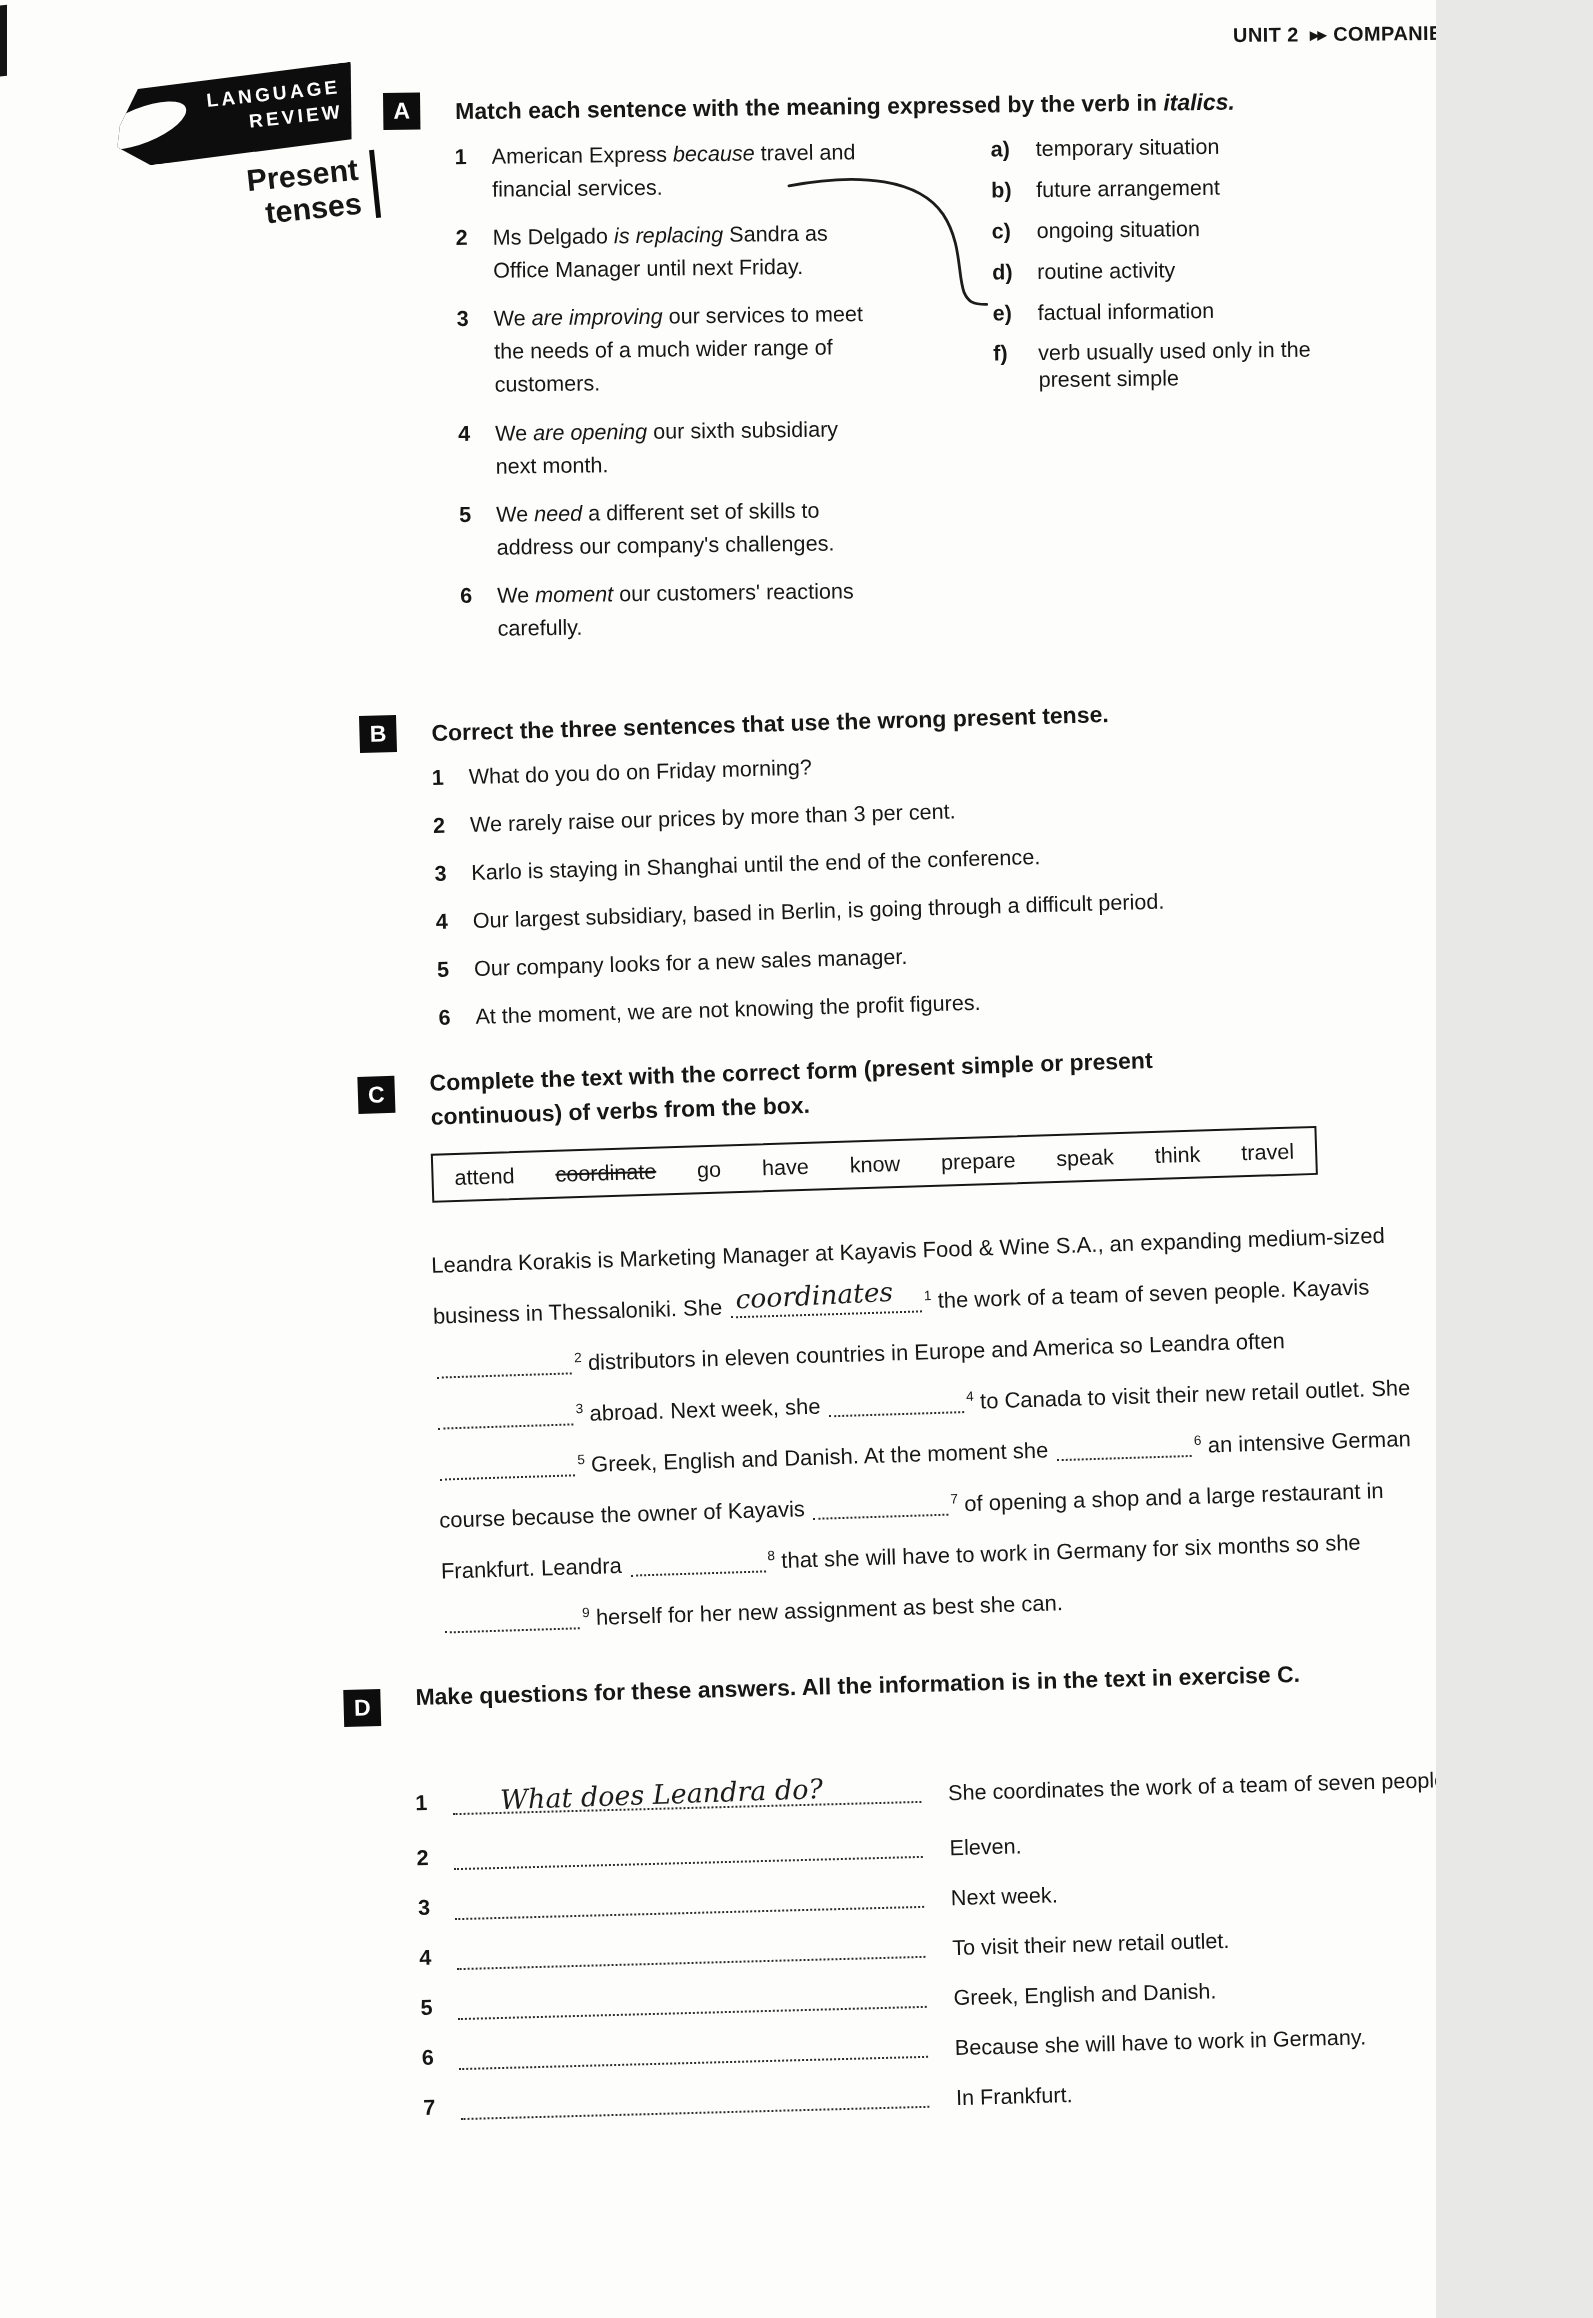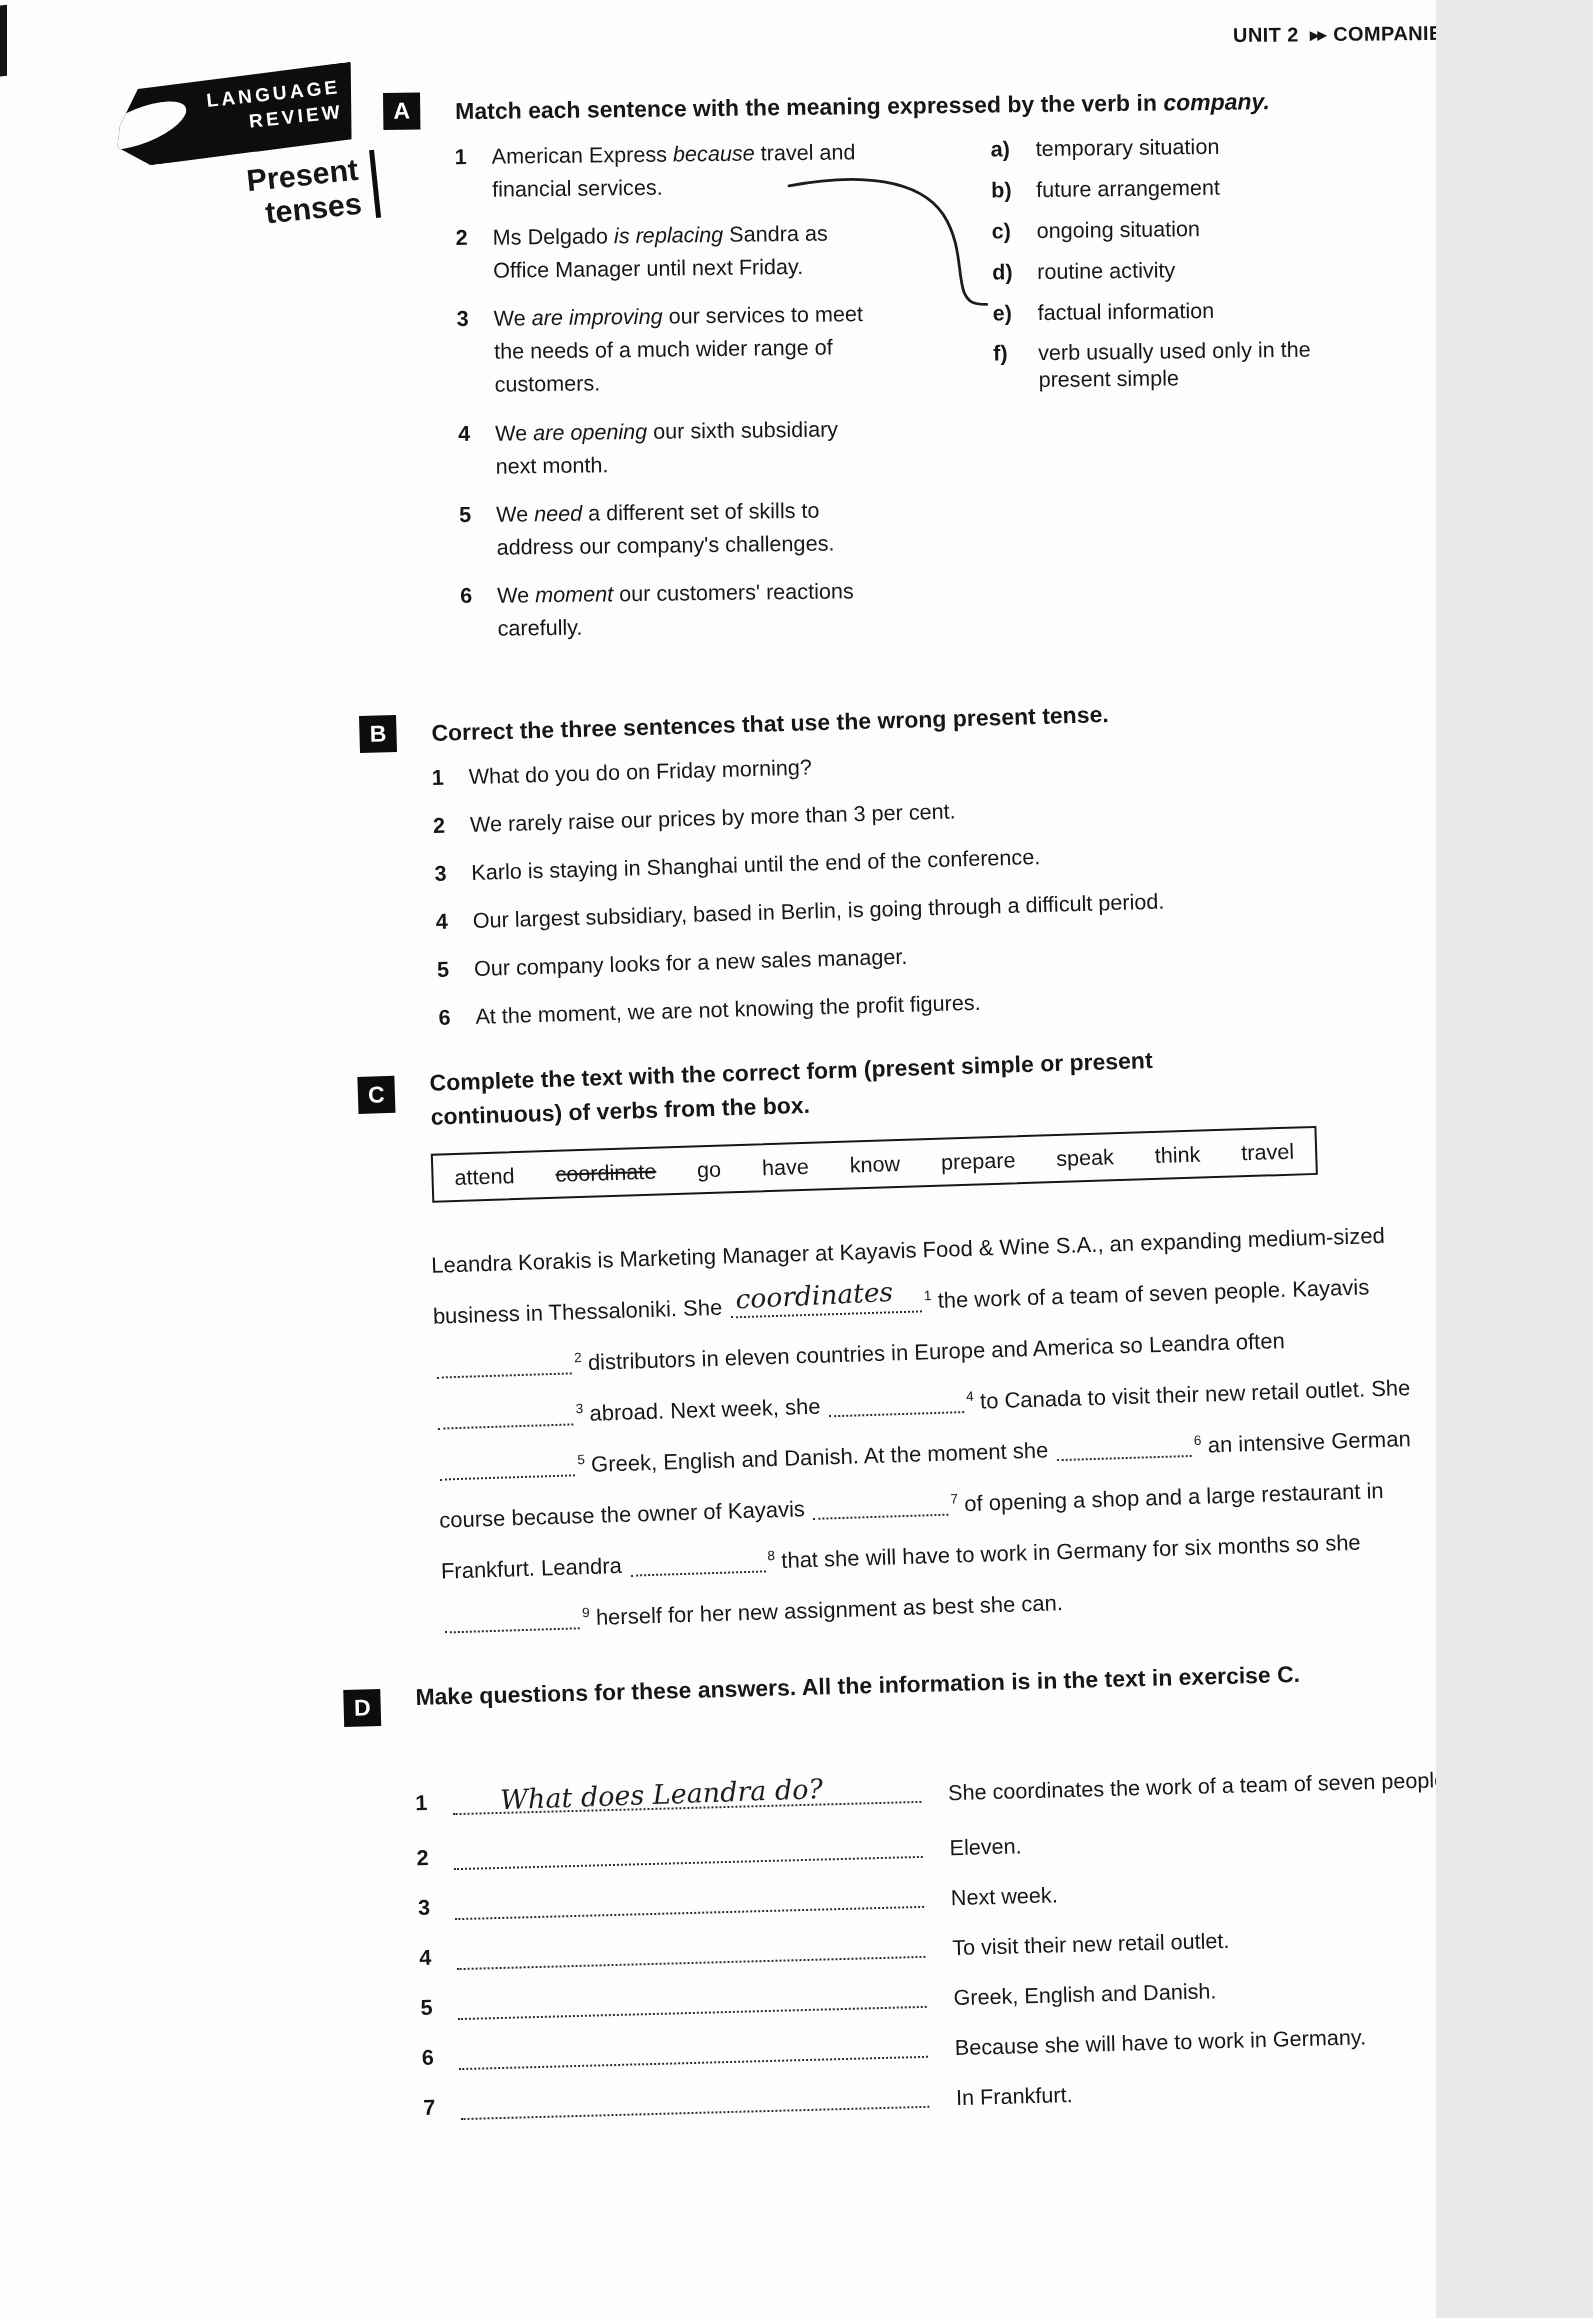--- a/index.html
+++ b/index.html
@@ -139,21 +139,21 @@
       <div class="flag-line">REVIEW</div>
     </div>
     <div class="badge-title">
       <div>Present</div>
       <div>tenses</div>
     </div>
   </div>
 
   <div class="ex-a">
     <div class="sec-letter">A</div>
-    <div class="sec-title"><span>Match each sentence with the meaning expressed by the verb in </span><i>company.</i></div>
+    <div class="sec-title"><span>Match each sentence with the meaning expressed by the verb in </span><i>italics.</i></div>
 
     <div class="a-sentences">
       <div class="a-row">
         <span class="num">1</span>
         <span class="a-text"><span>American Express </span><i>because</i><span> travel and financial services.</span></span>
       </div>
       <div class="a-row">
         <span class="num">2</span>
         <span class="a-text"><span>Ms Delgado </span><i>is replacing</i><span> Sandra as Office Manager until next Friday.</span></span>
       </div>

